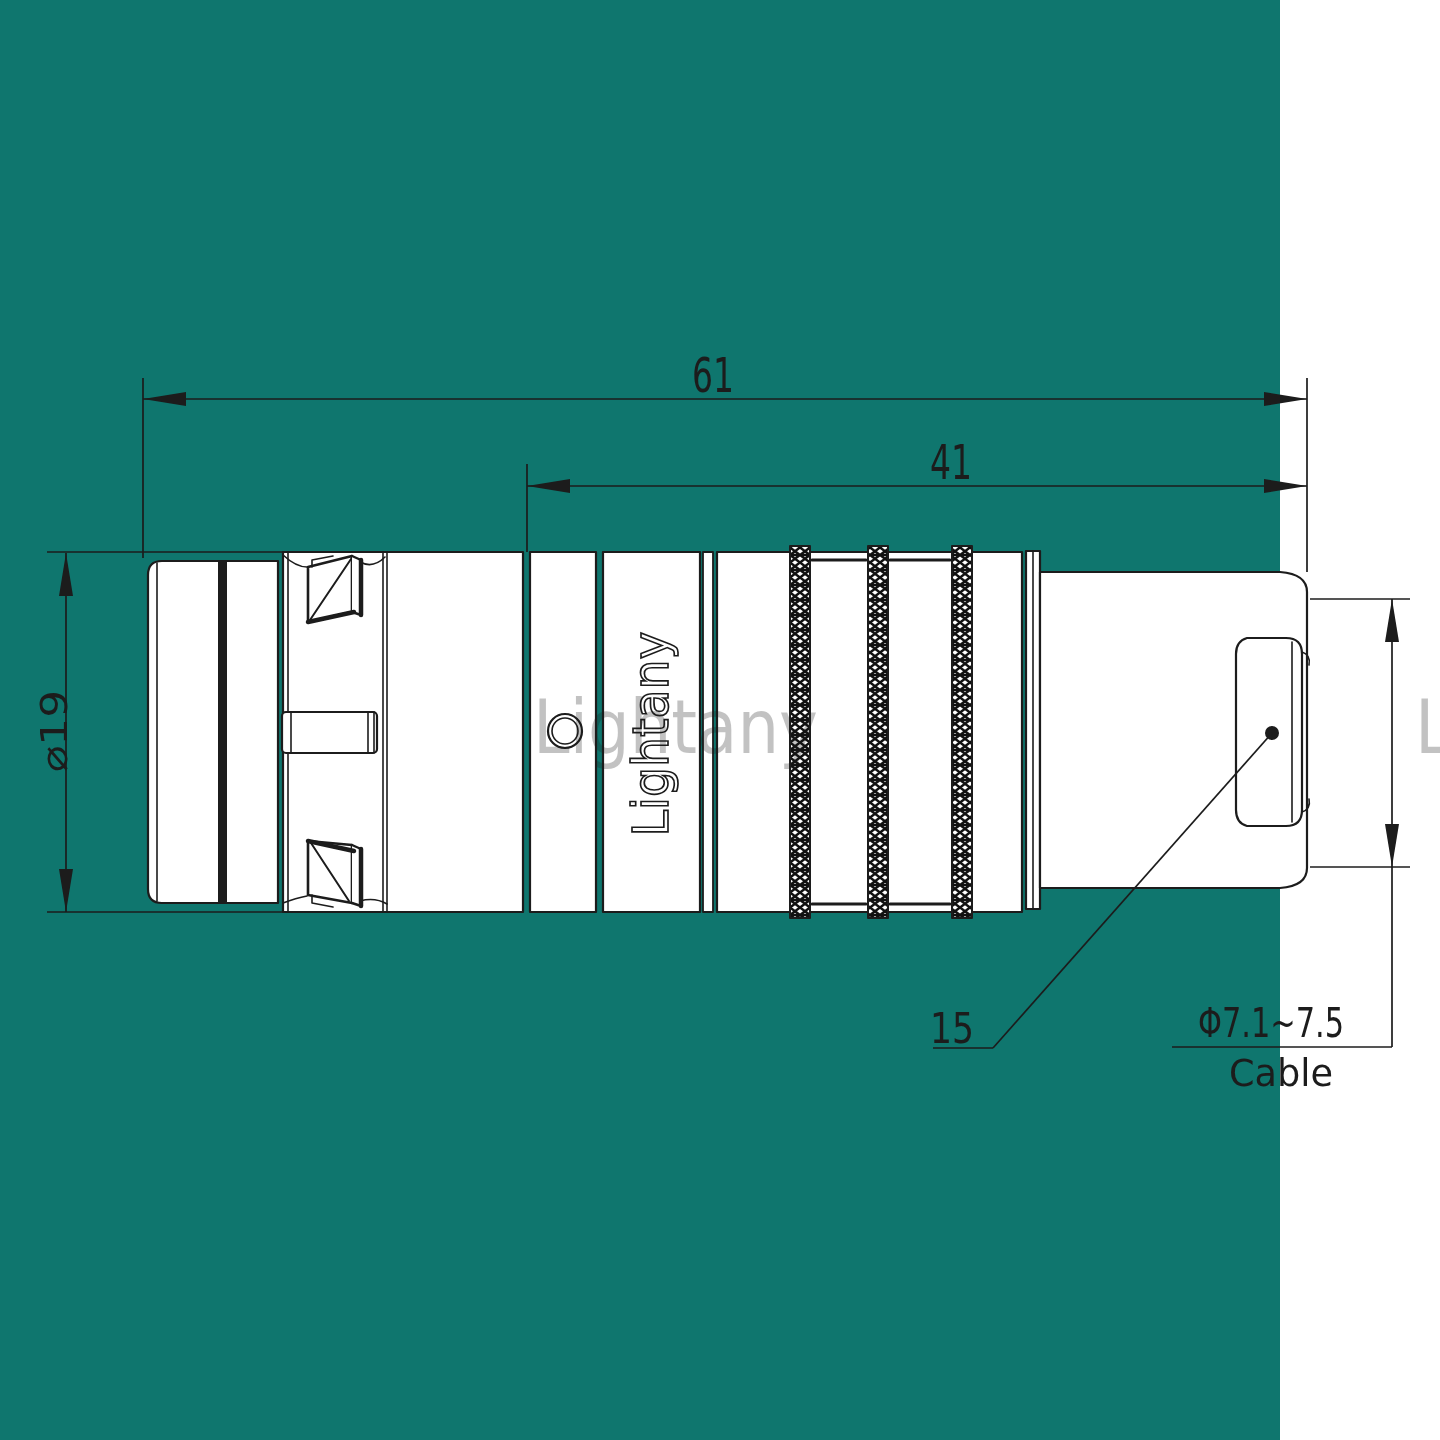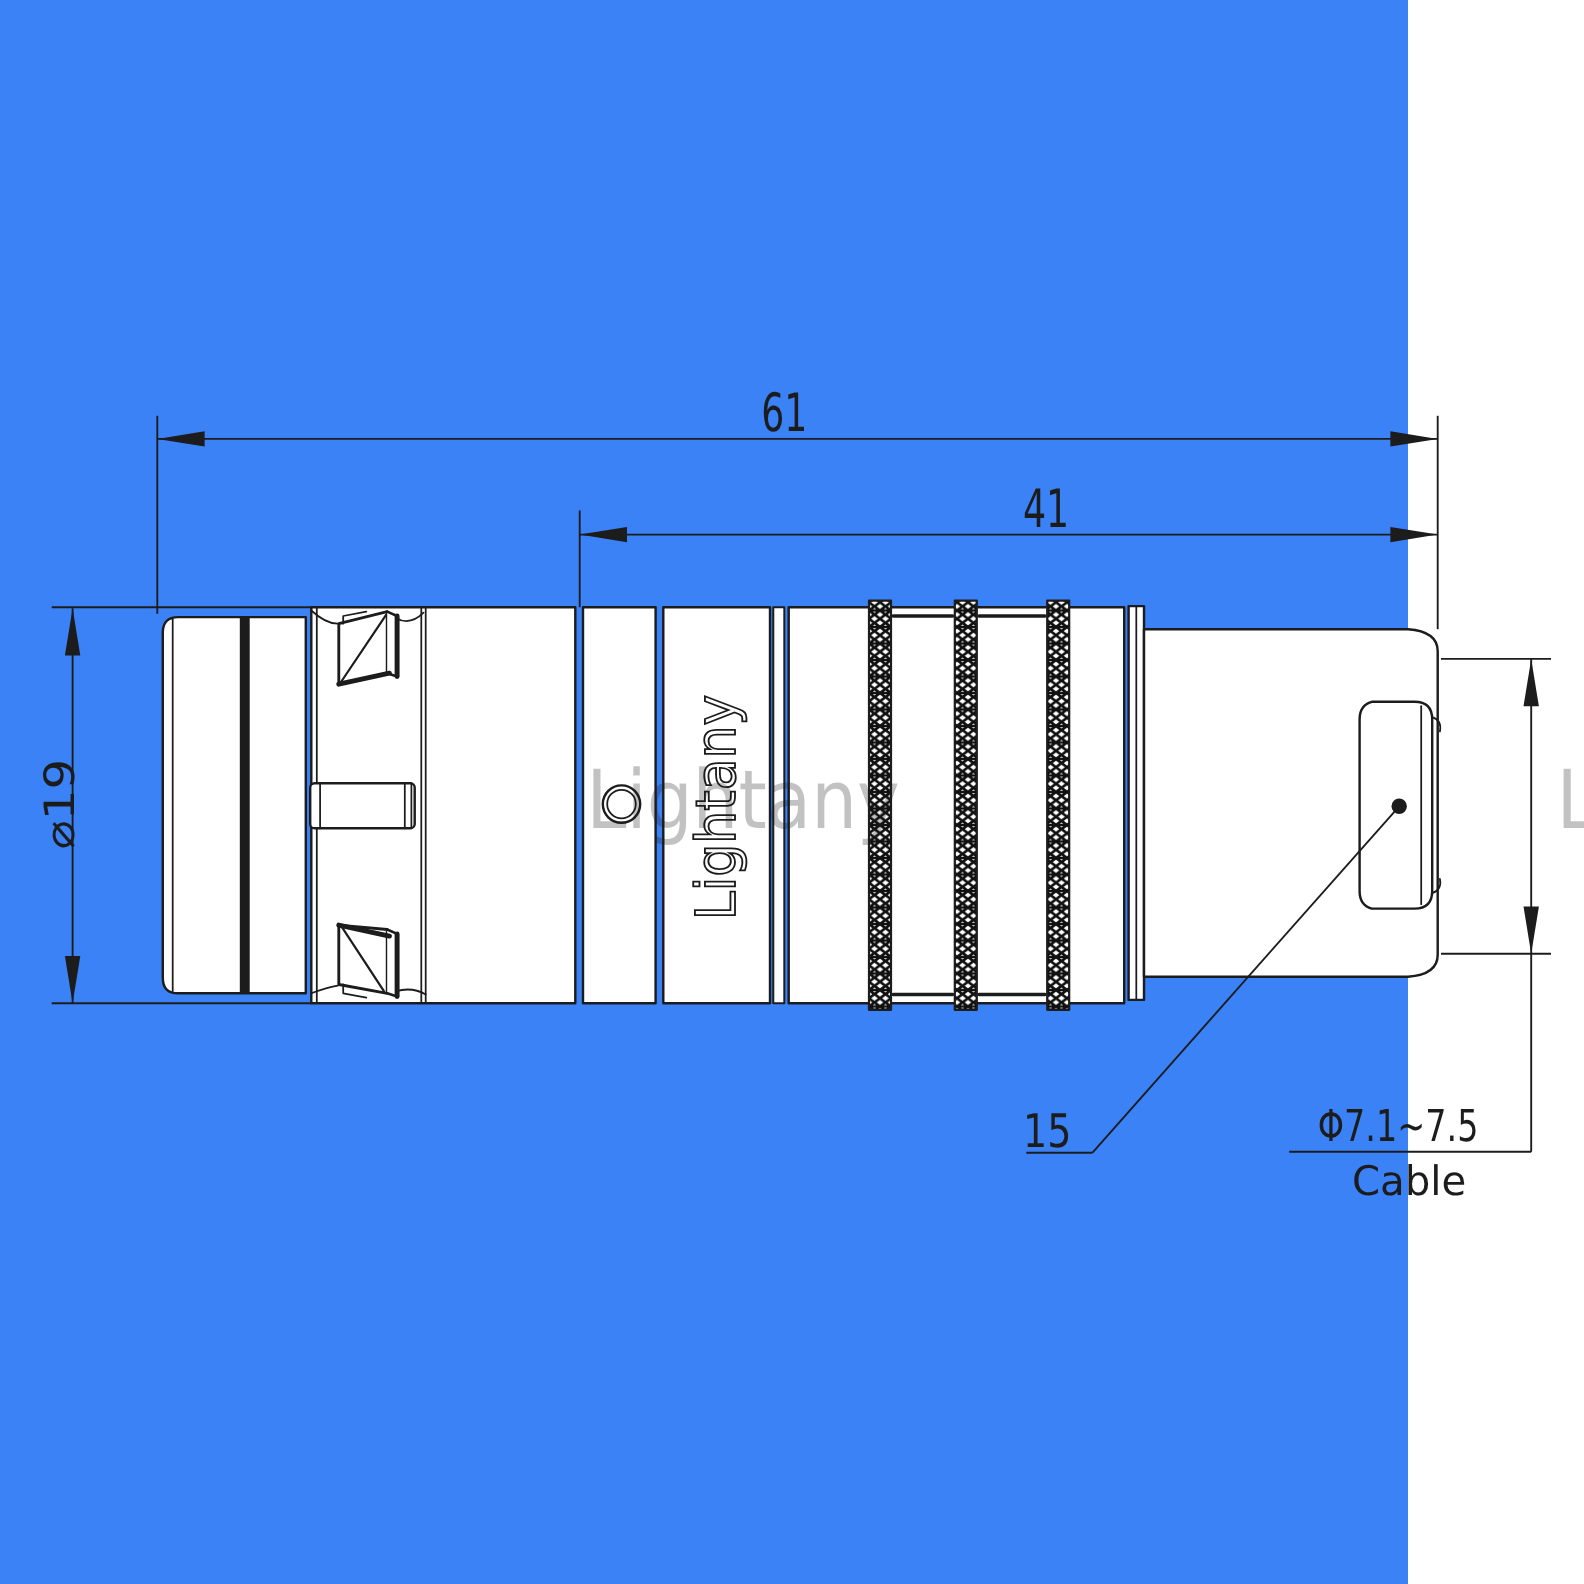--- a/index.html
+++ b/index.html
@@ -1,16 +1,16 @@
 <!DOCTYPE html>
 <html><head>
 <meta charset="utf-8">
 <style>
   html,body{margin:0;padding:0;background:#ffffff;width:1440px;height:1440px;overflow:hidden;}
-  .page{position:relative;width:1280px;height:1440px;background:#3b82f6;}
+  .page{position:relative;width:1280px;height:1440px;background:#0f766e;}
   svg{position:absolute;left:0;top:0;}
   svg text{font-family:"DejaVu Sans","Liberation Sans",sans-serif;fill:#1c1c1c;}
   .dimtext{font-size:48px;}
   .dimtext-small{font-size:38px;}
   .callout{font-size:42px;}
   .cabledim{font-size:40px;}
   .cablelbl{font-size:37px;}
   .engrave{font-size:50px;fill:#ffffff;stroke:#1c1c1c;stroke-width:1.7px;}
   .wm{font-size:74px;fill-opacity:0.27;}
 </style>

